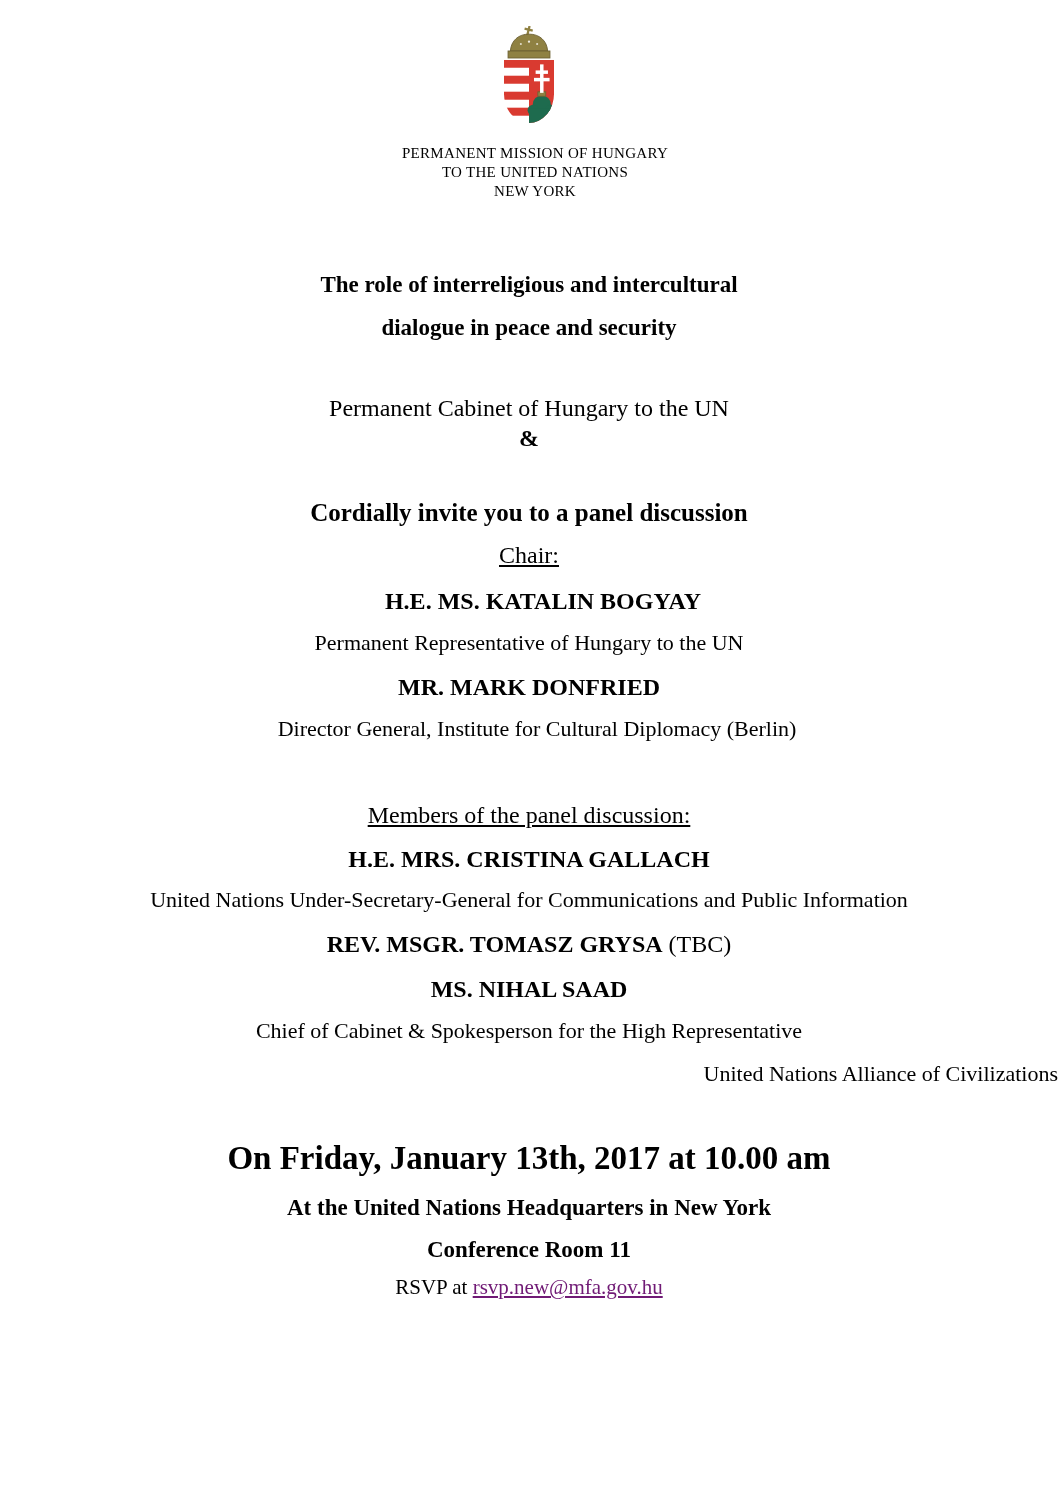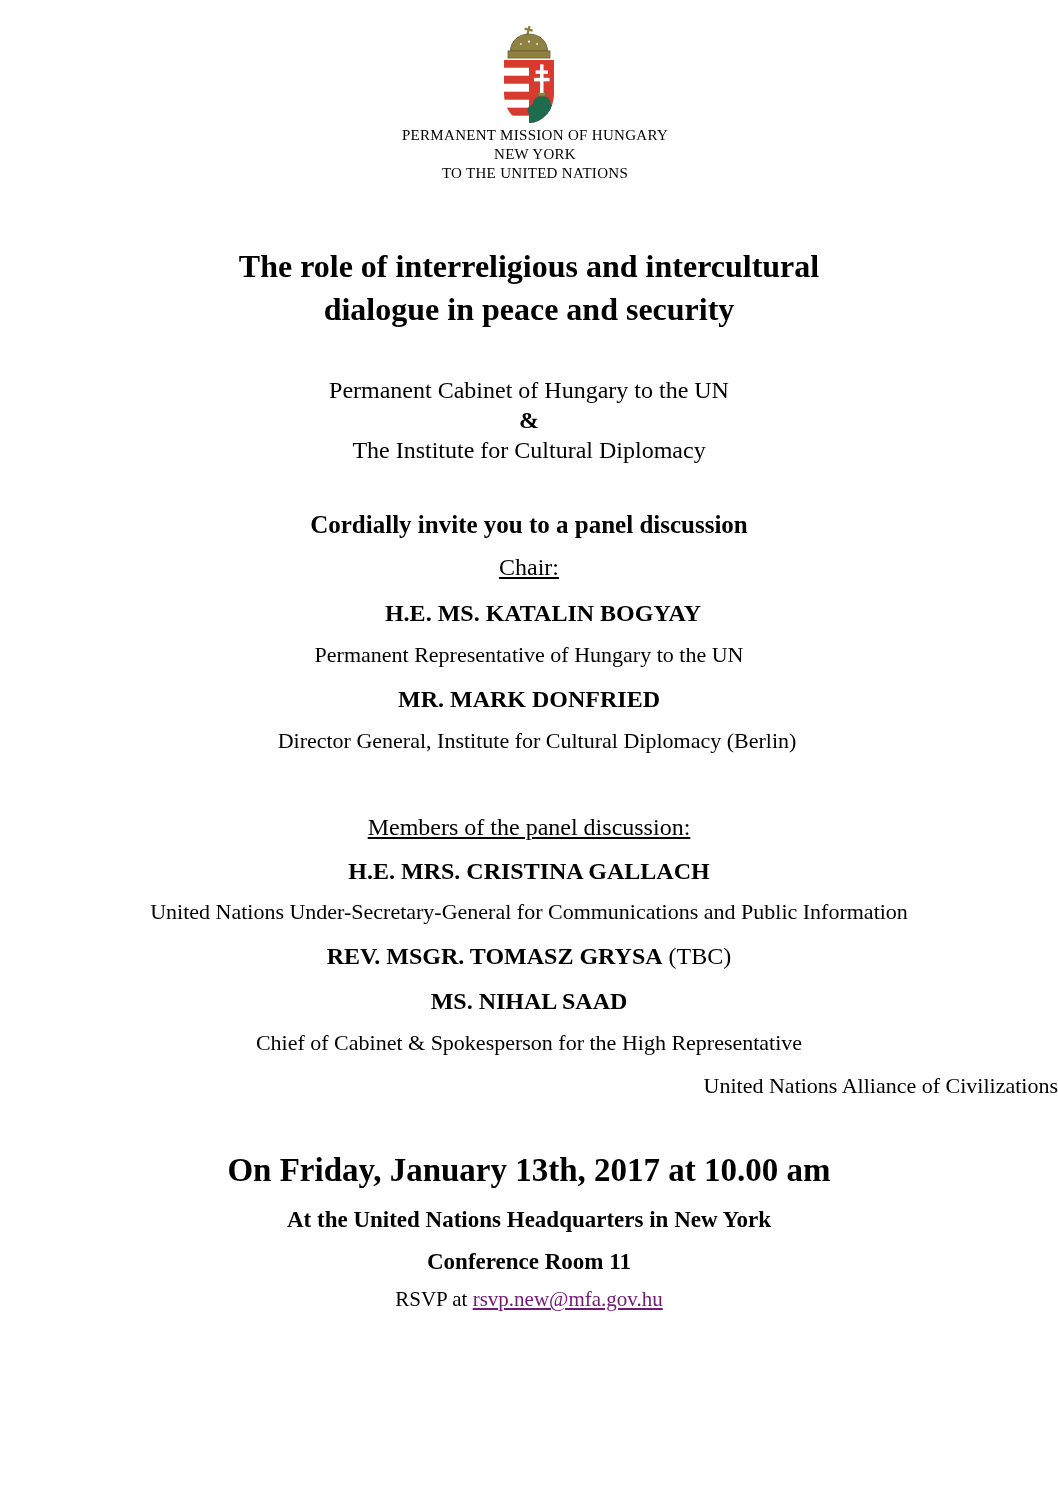--- a/index.html
+++ b/index.html
@@ -5,22 +5,22 @@
   * { margin:0; padding:0; box-sizing:border-box; }
   html, body { background:#ffffff; }
   body {
     width:1058px; height:1497px;
     font-family:"Liberation Serif","DejaVu Serif",serif;
     color:#000000;
     overflow:hidden;
   }
   .page { width:100%; height:100%; text-align:center; padding-top:26px; }
   .emblem svg { display:block; margin:0 auto; }
-  .org { font-size:15px; line-height:19px; letter-spacing:0.3px;padding-left:12px; }
-  .title { margin-top:62px; font-size:32px; line-height:43px; font-weight:700; }
+  .org { margin-top:18px; font-size:15px; line-height:19px; letter-spacing:0.3px;padding-left:12px; }
+  .title { margin-top:62px; font-size:23px; line-height:43px; font-weight:700; }
   .organizers { margin-top:44px; font-size:24px; line-height:30px; font-weight:400; }
   .invite { margin-top:44px; font-size:25px; line-height:32px; font-weight:700; }
   .heading-underline { font-size:24px; line-height:32px; font-weight:400; text-decoration:underline; }
   .name { font-size:24px; line-height:32px; font-weight:700; }
   .name .suffix { font-weight:400; }
   .role { font-size:22px; line-height:30px; font-weight:400; }
   .date-line { margin-top:48px; font-size:33px; line-height:42px; font-weight:700; font-feature-settings:"onum" 1; }
   .venue { margin-top:14px; font-size:23px; line-height:30px; font-weight:700; }
   .room { margin-top:12px; font-size:23px; line-height:30px; font-weight:700; font-feature-settings:"onum" 1; }
   .rsvp { margin-top:8px; font-size:21px; line-height:28px; }
@@ -70,33 +70,32 @@
 
         <rect x="39.5" y="33" width="3" height="24.5" fill="#ffffff"></rect>
         <rect x="35.7" y="38.2" width="10.6" height="3" fill="#ffffff"></rect>
         <rect x="34.3" y="44.6" width="13.4" height="3" fill="#ffffff"></rect>
       </g>
     </svg>
   </div>
 
   <div class="org">
     <div>PERMANENT MISSION OF HUNGARY</div>
+    <div>TO THE UNITED NATIONS</div>
     <div>NEW YORK</div>
-    <div>TO THE UNITED NATIONS</div>
   </div>
 
   <h1 class="title">
     <span>The role of interreligious and intercultural</span><br>
     <span>dialogue in peace and security</span>
   </h1>
 
   <div class="organizers">
     <div>Permanent Cabinet of Hungary to the UN</div>
     <div style="font-weight:700;">&amp;</div>
-    <div>The Institute for Cultural Diplomacy</div>
   </div>
 
   <div class="invite">Cordially invite you to a panel discussion</div>
 
   <div class="heading-underline" style="margin-top:10px;">Chair:</div>
 
   <div class="name" style="margin-top:14px;padding-left:28px;">H.E. MS. KATALIN BOGYAY</div>
   <div class="role" style="margin-top:11px;">Permanent Representative of Hungary to the UN</div>
 
   <div class="name" style="margin-top:13px;">MR. MARK DONFRIED</div>

